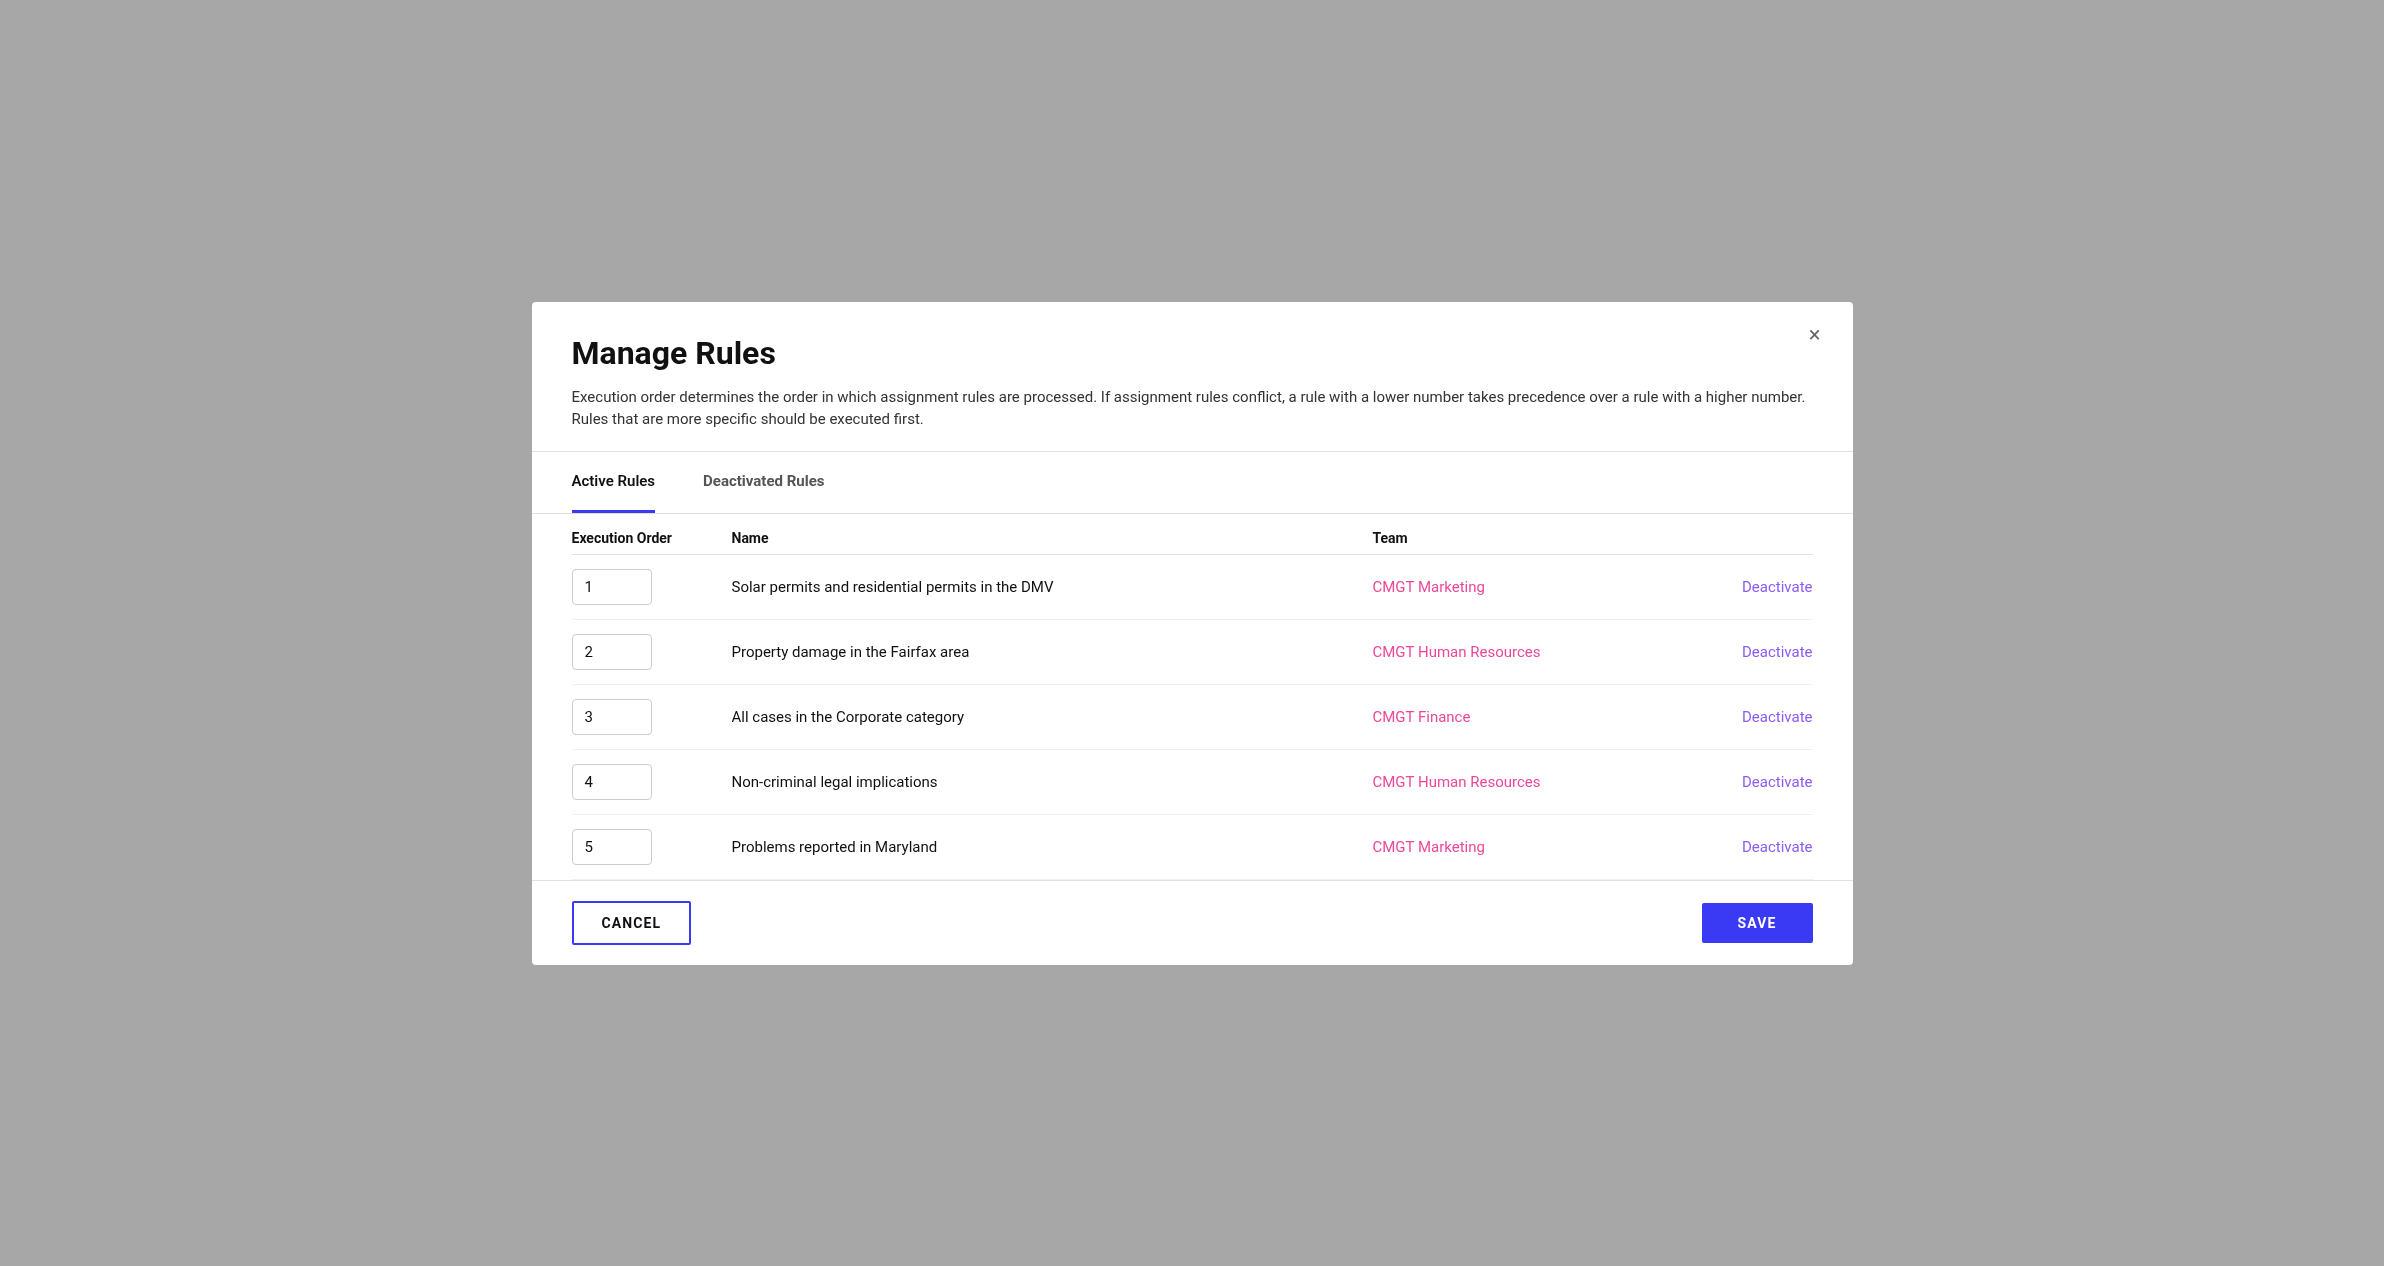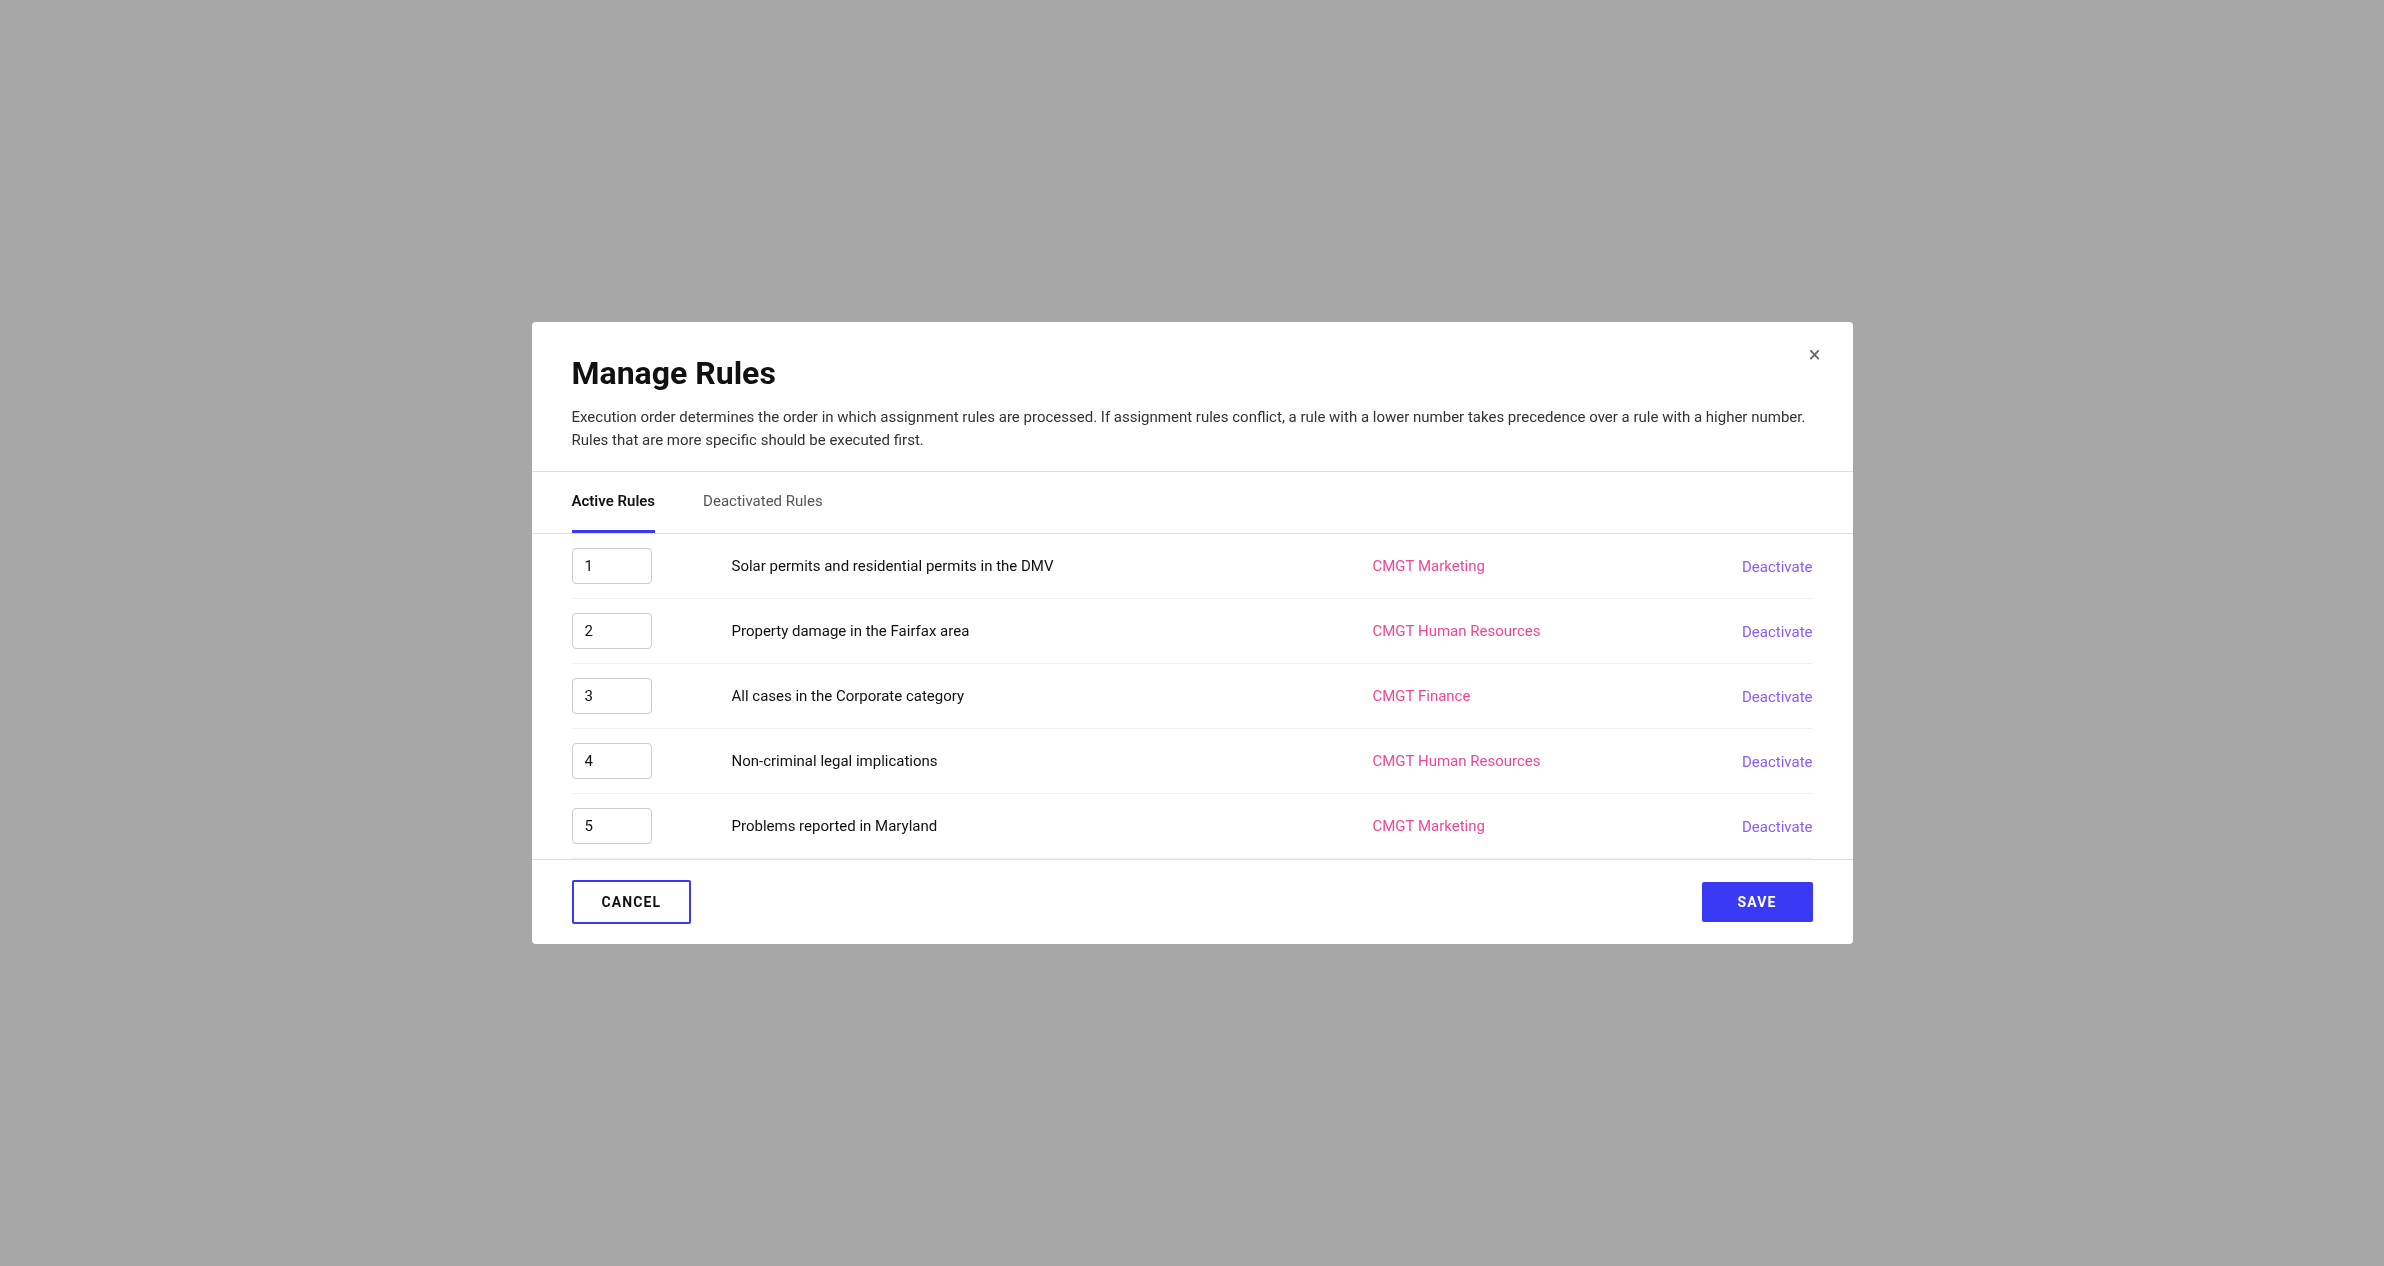--- a/index.html
+++ b/index.html
@@ -74,21 +74,21 @@
       border-bottom: 1px solid #e0e0e0;
     }
 
     .tab {
       padding: 20px 0;
       margin-right: 48px;
       font-size: 15px;
       cursor: pointer;
       border-bottom: 3px solid transparent;
       color: #555;
-      font-weight: 400;
+      font-weight: 700;
       background: none;
       border-top: none;
       border-left: none;
       border-right: none;
     }
 
     .tab.active {
       color: #111;
       font-weight: 600;
       border-bottom: 3px solid #3a3af4;
@@ -206,20 +206,26 @@
       <button class="close-btn">×</button>
     </div>
 
     <div class="tabs">
       <button class="tab active">Active Rules</button>
       <button class="tab">Deactivated Rules</button>
     </div>
 
     <div class="modal-body">
 
+      <div class="table-header">
+        <div class="table-header-cell">Execution Order</div>
+        <div class="table-header-cell">Name</div>
+        <div class="table-header-cell">Team</div>
+        <div class="table-header-cell"></div>
+      </div>
 
       <div id="table-rows-container">
 
       <div class="table-row">
       <div class="order-cell">
         <span class="order-box">1</span>
       </div>
       <div class="name-cell">Solar permits and residential permits in the DMV</div>
       <div class="team-cell">CMGT Marketing</div>
       <div class="action-cell">

